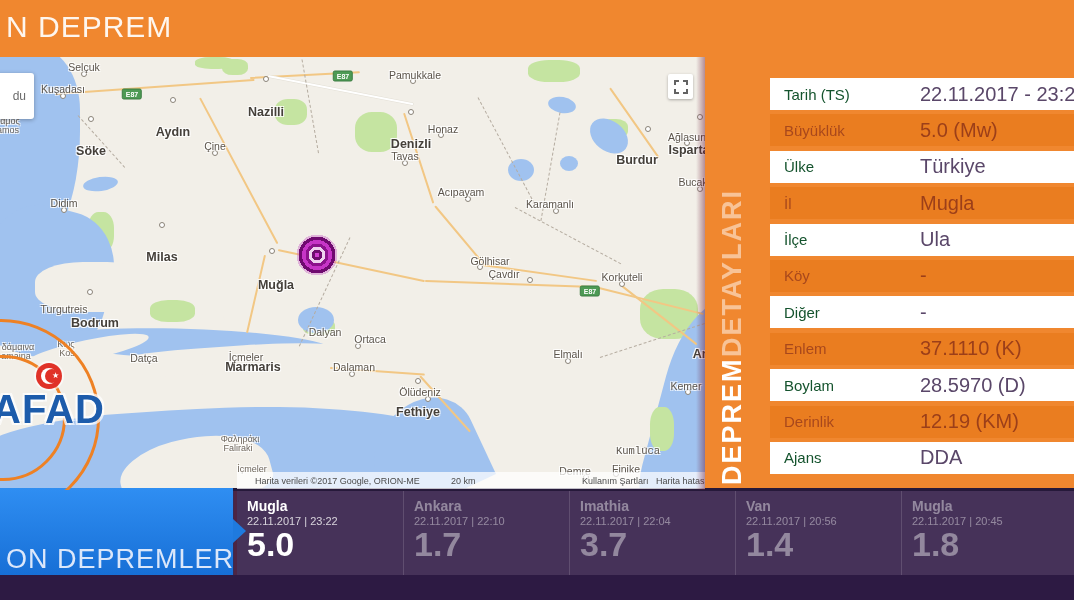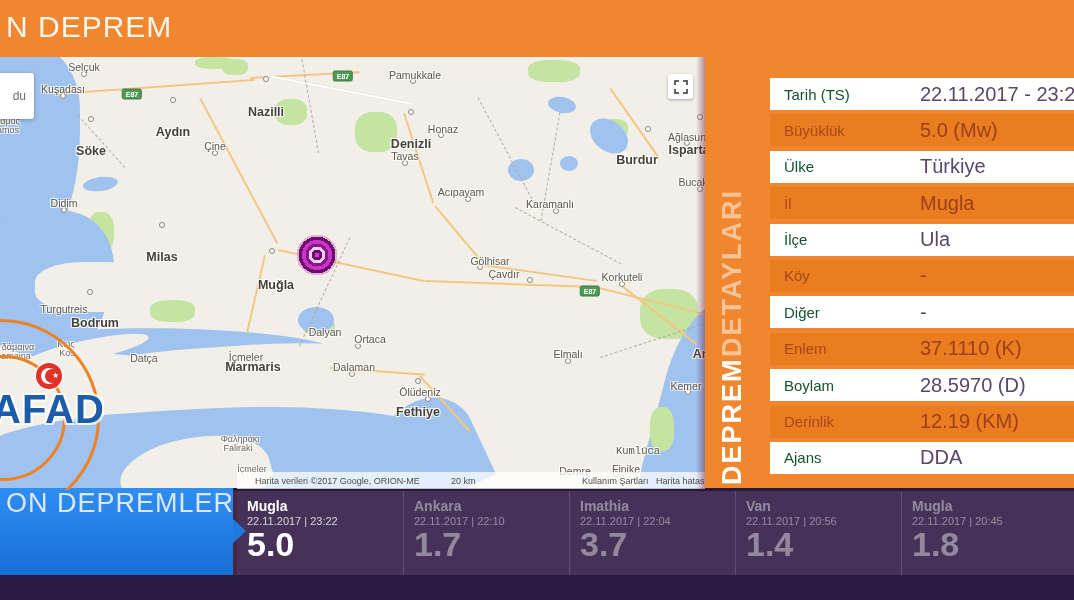--- a/index.html
+++ b/index.html
@@ -81,21 +81,21 @@
   .whiterow .val{color:#5a4769;}
   .orangerow .lbl{color:#a8481c;}
   .orangerow .val{color:#9c3f19;}
 
   
   .bar{position:absolute;left:0;top:488px;width:1074px;height:87px;background:#3b2a52;}
   .bar::before{content:"";position:absolute;left:0;top:0;right:0;height:3px;background:rgba(22,11,38,.55);}
   .strip{position:absolute;left:237px;top:3px;right:0;bottom:0;background:#463259;display:flex;}
   .redline{position:absolute;left:234px;top:3px;bottom:0;width:4px;background:#5d2036;opacity:.55;}
   .bluebox{position:absolute;left:0;top:0;width:233px;height:87px;
-    background:linear-gradient(180deg,#2f8ef2,#176fd6);display:flex;align-items:flex-start;z-index:3;}
+    background:linear-gradient(180deg,#2f8ef2,#176fd6);display:flex;align-items:flex-end;z-index:3;}
   .bluebox .bt{font-size:27px;font-weight:300;letter-spacing:1px;color:#dbe7fa;padding-left:6px;white-space:nowrap;}
   .bluearrow{position:absolute;left:233px;top:31px;width:0;height:0;z-index:4;
     border-top:12px solid transparent;border-bottom:12px solid transparent;border-left:13px solid #1f7ade;}
   .entry{flex:0 0 166px;padding:7px 0 0 10px;box-sizing:border-box;color:rgba(255,255,255,.42);}
   .entry + .entry{border-left:1px solid rgba(255,255,255,.14);}
   .entry .nm{font-size:14px;font-weight:bold;}
   .entry .dt{font-size:11px;margin-top:1px;}
   .entry .mg{font-size:34px;font-weight:bold;line-height:1.05;}
   .entry.active{color:#fff;}
   .entry.active .dt{color:rgba(255,255,255,.78);}

